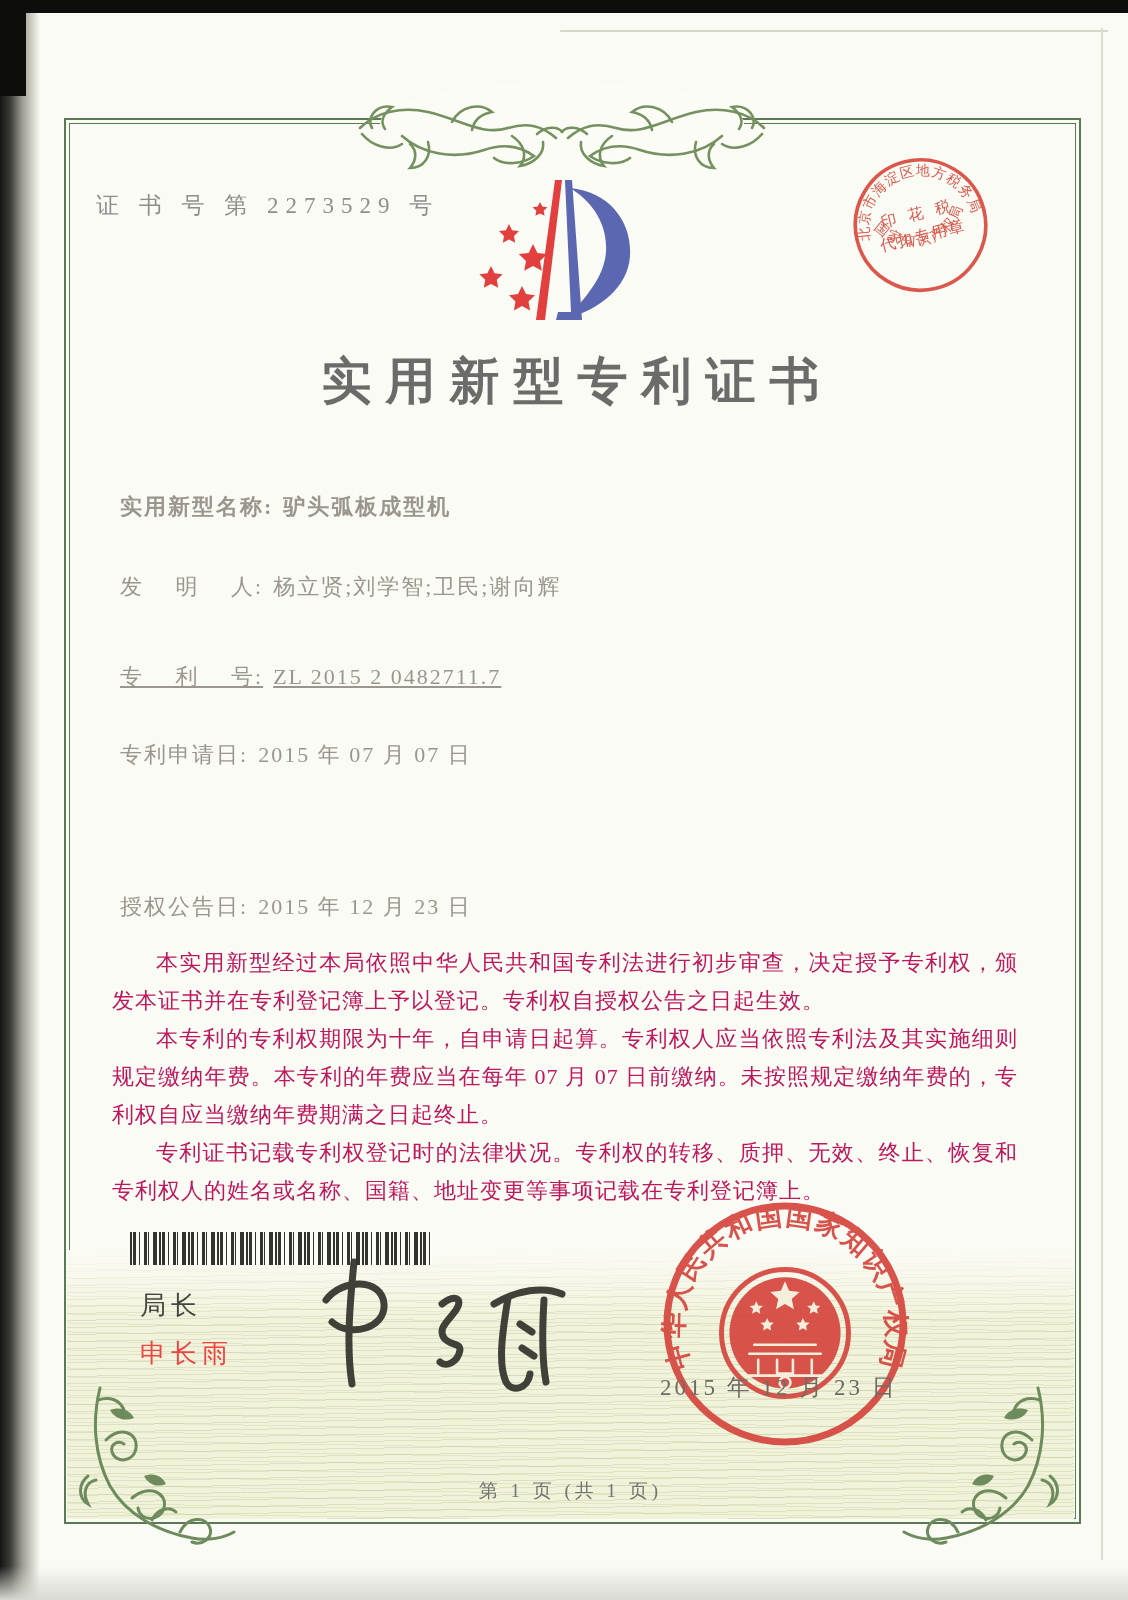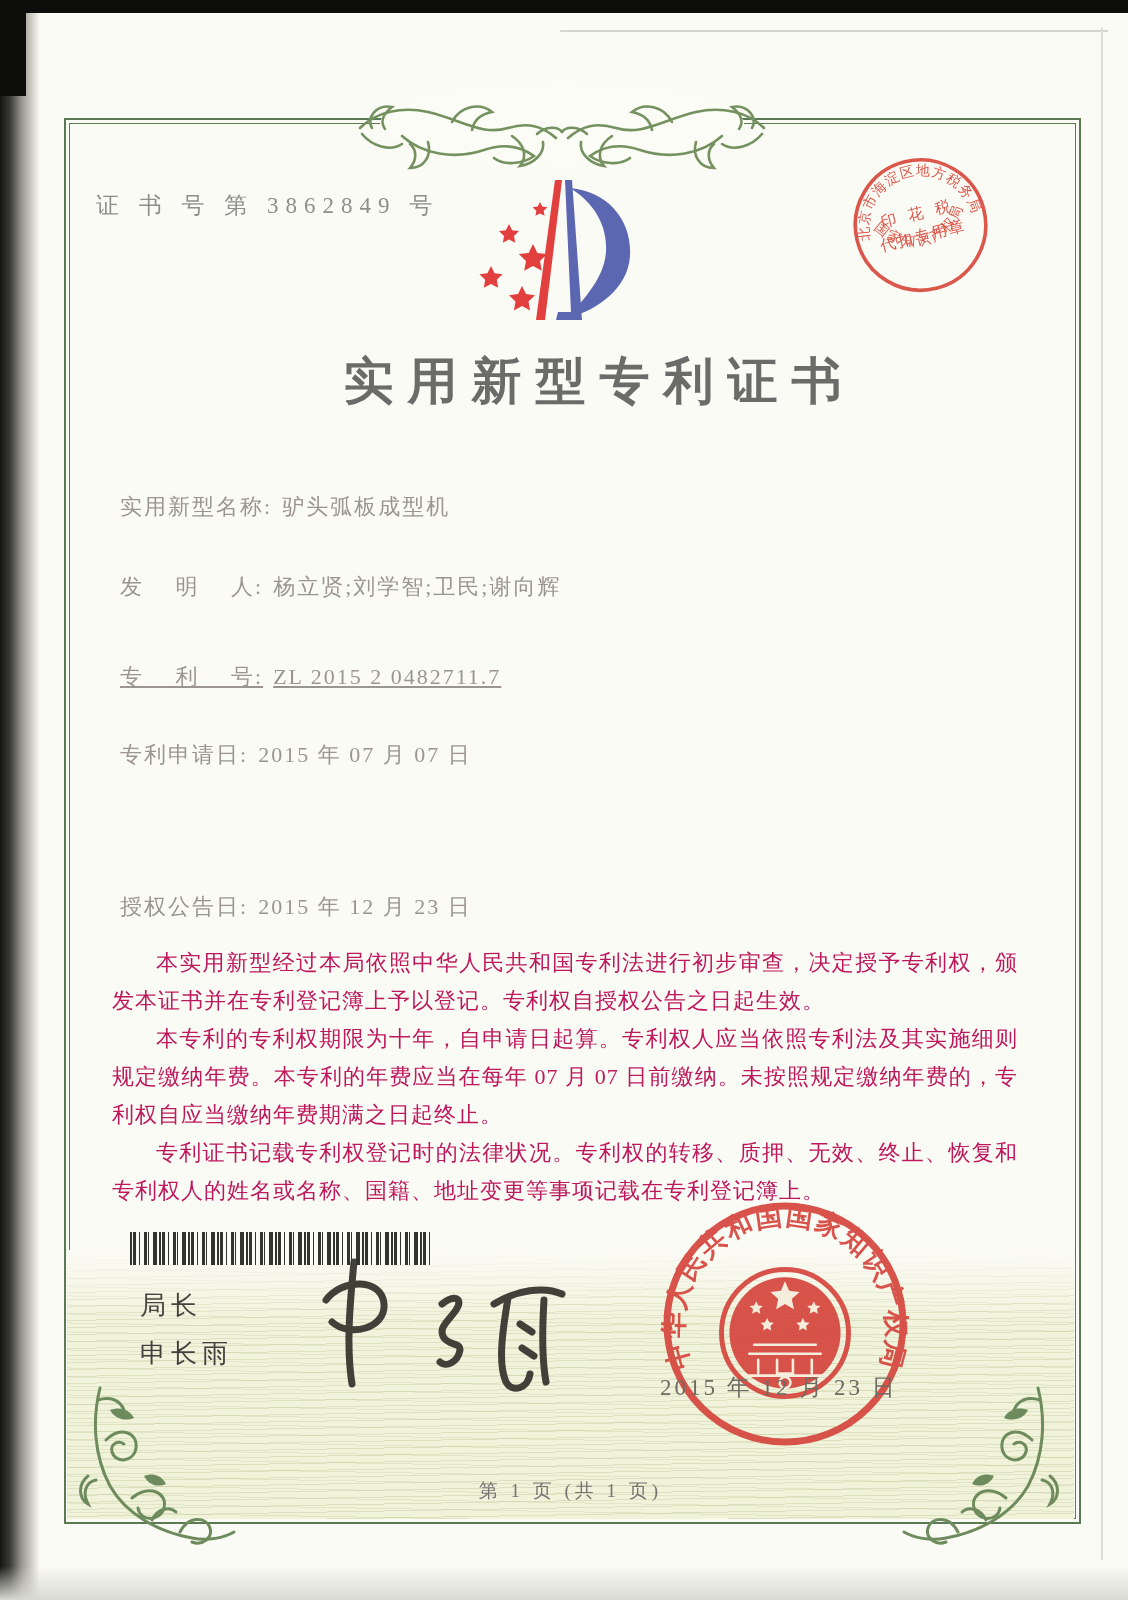--- a/index.html
+++ b/index.html
@@ -24,36 +24,36 @@
       repeating-linear-gradient(179deg,rgba(173,186,128,0.30) 0 1px,rgba(0,0,0,0) 1px 7px),
       repeating-linear-gradient(181deg,rgba(173,186,128,0.22) 0 1px,rgba(0,0,0,0) 1px 9px),
       linear-gradient(#f2f3dd,#f0f2d9);}
 
   .ornament{position:absolute;}
   .ornament svg{display:block;}
 
   
   .cert-no{position:absolute;left:96px;top:190px;font-size:23px;color:#8e8e8b;letter-spacing:7px;white-space:nowrap;}
   .doc-title{position:absolute;left:64px;top:348px;width:1013px;text-align:center;font-size:50px;
-    font-weight:600;color:#6b6b69;letter-spacing:14px;white-space:nowrap;text-indent:14px;padding-left:22px;}
+    font-weight:600;color:#6b6b69;letter-spacing:14px;white-space:nowrap;text-indent:14px;}
   .field-row{position:absolute;left:120px;white-space:nowrap;font-size:22px;color:#9a958e;}
   .field-row .lbl{letter-spacing:2px;margin-right:10px;}
   .field-row .val{letter-spacing:2px;}
   .body-text{position:absolute;left:112px;top:944px;width:906px;font-size:22px;line-height:38px;
     color:#be185d;text-align:justify;letter-spacing:1px;}
   .body-text p{margin:0;text-indent:2em;}
 
   .barcode{position:absolute;left:130px;top:1232px;width:303px;height:33px;
     background:repeating-linear-gradient(90deg,
       #34342f 0 2px,#fbfbf5 2px 3px,#34342f 3px 6px,#fbfbf5 6px 9px,
       #34342f 9px 10px,#fbfbf5 10px 14px,#34342f 14px 17px,#fbfbf5 17px 18px,
       #34342f 18px 19px,#fbfbf5 19px 23px,#34342f 23px 27px,#fbfbf5 27px 29px);}
 
   .signer-title{position:absolute;left:140px;top:1288px;font-size:26px;color:#45453f;letter-spacing:5px;}
-  .signer-name{position:absolute;left:140px;top:1336px;font-size:26px;color:#404040;letter-spacing:5px;}
+  .signer-name{position:absolute;left:140px;top:1336px;font-size:26px;color:#ef4444;letter-spacing:5px;}
   .signature{position:absolute;left:292px;top:1252px;}
 
   .seal{position:absolute;left:656px;top:1198px;opacity:.93;}
   .seal-date{position:absolute;left:660px;top:1372px;width:270px;font-size:23px;color:#6f6b64;
     letter-spacing:3px;white-space:nowrap;z-index:5;}
   .tax-stamp{position:absolute;left:846px;top:150px;transform:rotate(-14deg);opacity:.92;}
   .logo{position:absolute;left:452px;top:172px;}
 
   .footer{position:absolute;left:64px;top:1478px;width:1013px;text-align:center;font-size:19px;
     color:#737373;letter-spacing:4px;}
@@ -119,21 +119,21 @@
         <path d="M140,152 C148,136 166,136 170,148 C173,158 162,166 152,162"></path>
         <path d="M48,96 C38,104 38,118 48,124 C42,112 46,102 56,100"></path>
         <path d="M58,20 C70,16 80,20 84,30"></path>
         <path d="M112,140 C118,128 130,126 136,132"></path>
       </g>
       <path d="M70,30 C80,26 90,30 94,38 C84,42 74,38 70,30 Z" fill="#6d8b5c"></path>
       <path d="M104,96 C114,92 122,96 126,104 C116,108 108,104 104,96 Z" fill="#6d8b5c"></path>
     </svg>
   </div>
 
-  <div class="cert-no">证 书 号 第 3862849 号</div>
+  <div class="cert-no">证 书 号 第 2273529 号</div>
 
   <div class="logo">
     <svg width="205" height="162" viewBox="0 0 205 162">
       <g fill="#e2403f">
         <polygon points="88,30 90.3,34.6 95.4,35.2 91.7,38.8 92.6,43.8 88,41.4 83.4,43.8 84.3,38.8 80.6,35.2 85.7,34.6"></polygon>
         <polygon points="57,52 60.1,58.2 67,59 62,63.9 63.2,70.7 57,67.4 50.8,70.7 52,63.9 47,59 53.9,58.2"></polygon>
         <polygon points="81,72 85.4,80.9 95.2,82.1 88,89.1 89.8,98.8 81,94.1 72.2,98.8 74,89.1 66.8,82.1 76.6,80.9"></polygon>
         <polygon points="39,94 42.6,101.2 50.6,102.2 44.8,107.8 46.2,115.7 39,111.9 31.8,115.7 33.2,107.8 27.4,102.2 35.4,101.2"></polygon>
         <polygon points="70,114 74,122.1 83,123.2 76.5,129.5 78.1,138.4 70,134.1 61.9,138.4 63.5,129.5 57,123.2 66,122.1"></polygon>
         <polygon points="103,8 110,8 93,148 84,148"></polygon>
@@ -158,21 +158,21 @@
       <text x="72.5" y="66" font-size="15" fill="#d94a3d" text-anchor="middle" letter-spacing="4">印 花 税</text>
       <text x="72.5" y="88" font-size="15" fill="#d94a3d" text-anchor="middle" letter-spacing="2">代扣专用章</text>
       <text font-size="13.5" fill="#d94a3d" letter-spacing="2">
         <textPath href="#taxBottom" startOffset="50%" text-anchor="middle">国家知识产权局</textPath>
       </text>
     </svg>
   </div>
 
   <div class="doc-title">实用新型专利证书</div>
 
-  <div class="field-row" style="top:492px;">
+  <div class="field-row" style="top:492px;font-weight:bold;">
     <span class="lbl">实用新型名称:</span><span class="val">驴头弧板成型机</span>
   </div>
   <div class="field-row" style="top:572px;">
     <span class="lbl">发　 明　 人:</span><span class="val">杨立贤;刘学智;卫民;谢向辉</span>
   </div>
   <div class="field-row" style="top:662px;text-decoration:underline;">
     <span class="lbl">专　 利　 号:</span><span class="val">ZL 2015 2 0482711.7</span>
   </div>
   <div class="field-row" style="top:740px;">
     <span class="lbl">专利申请日:</span><span class="val">2015 年 07 月 07 日</span>

